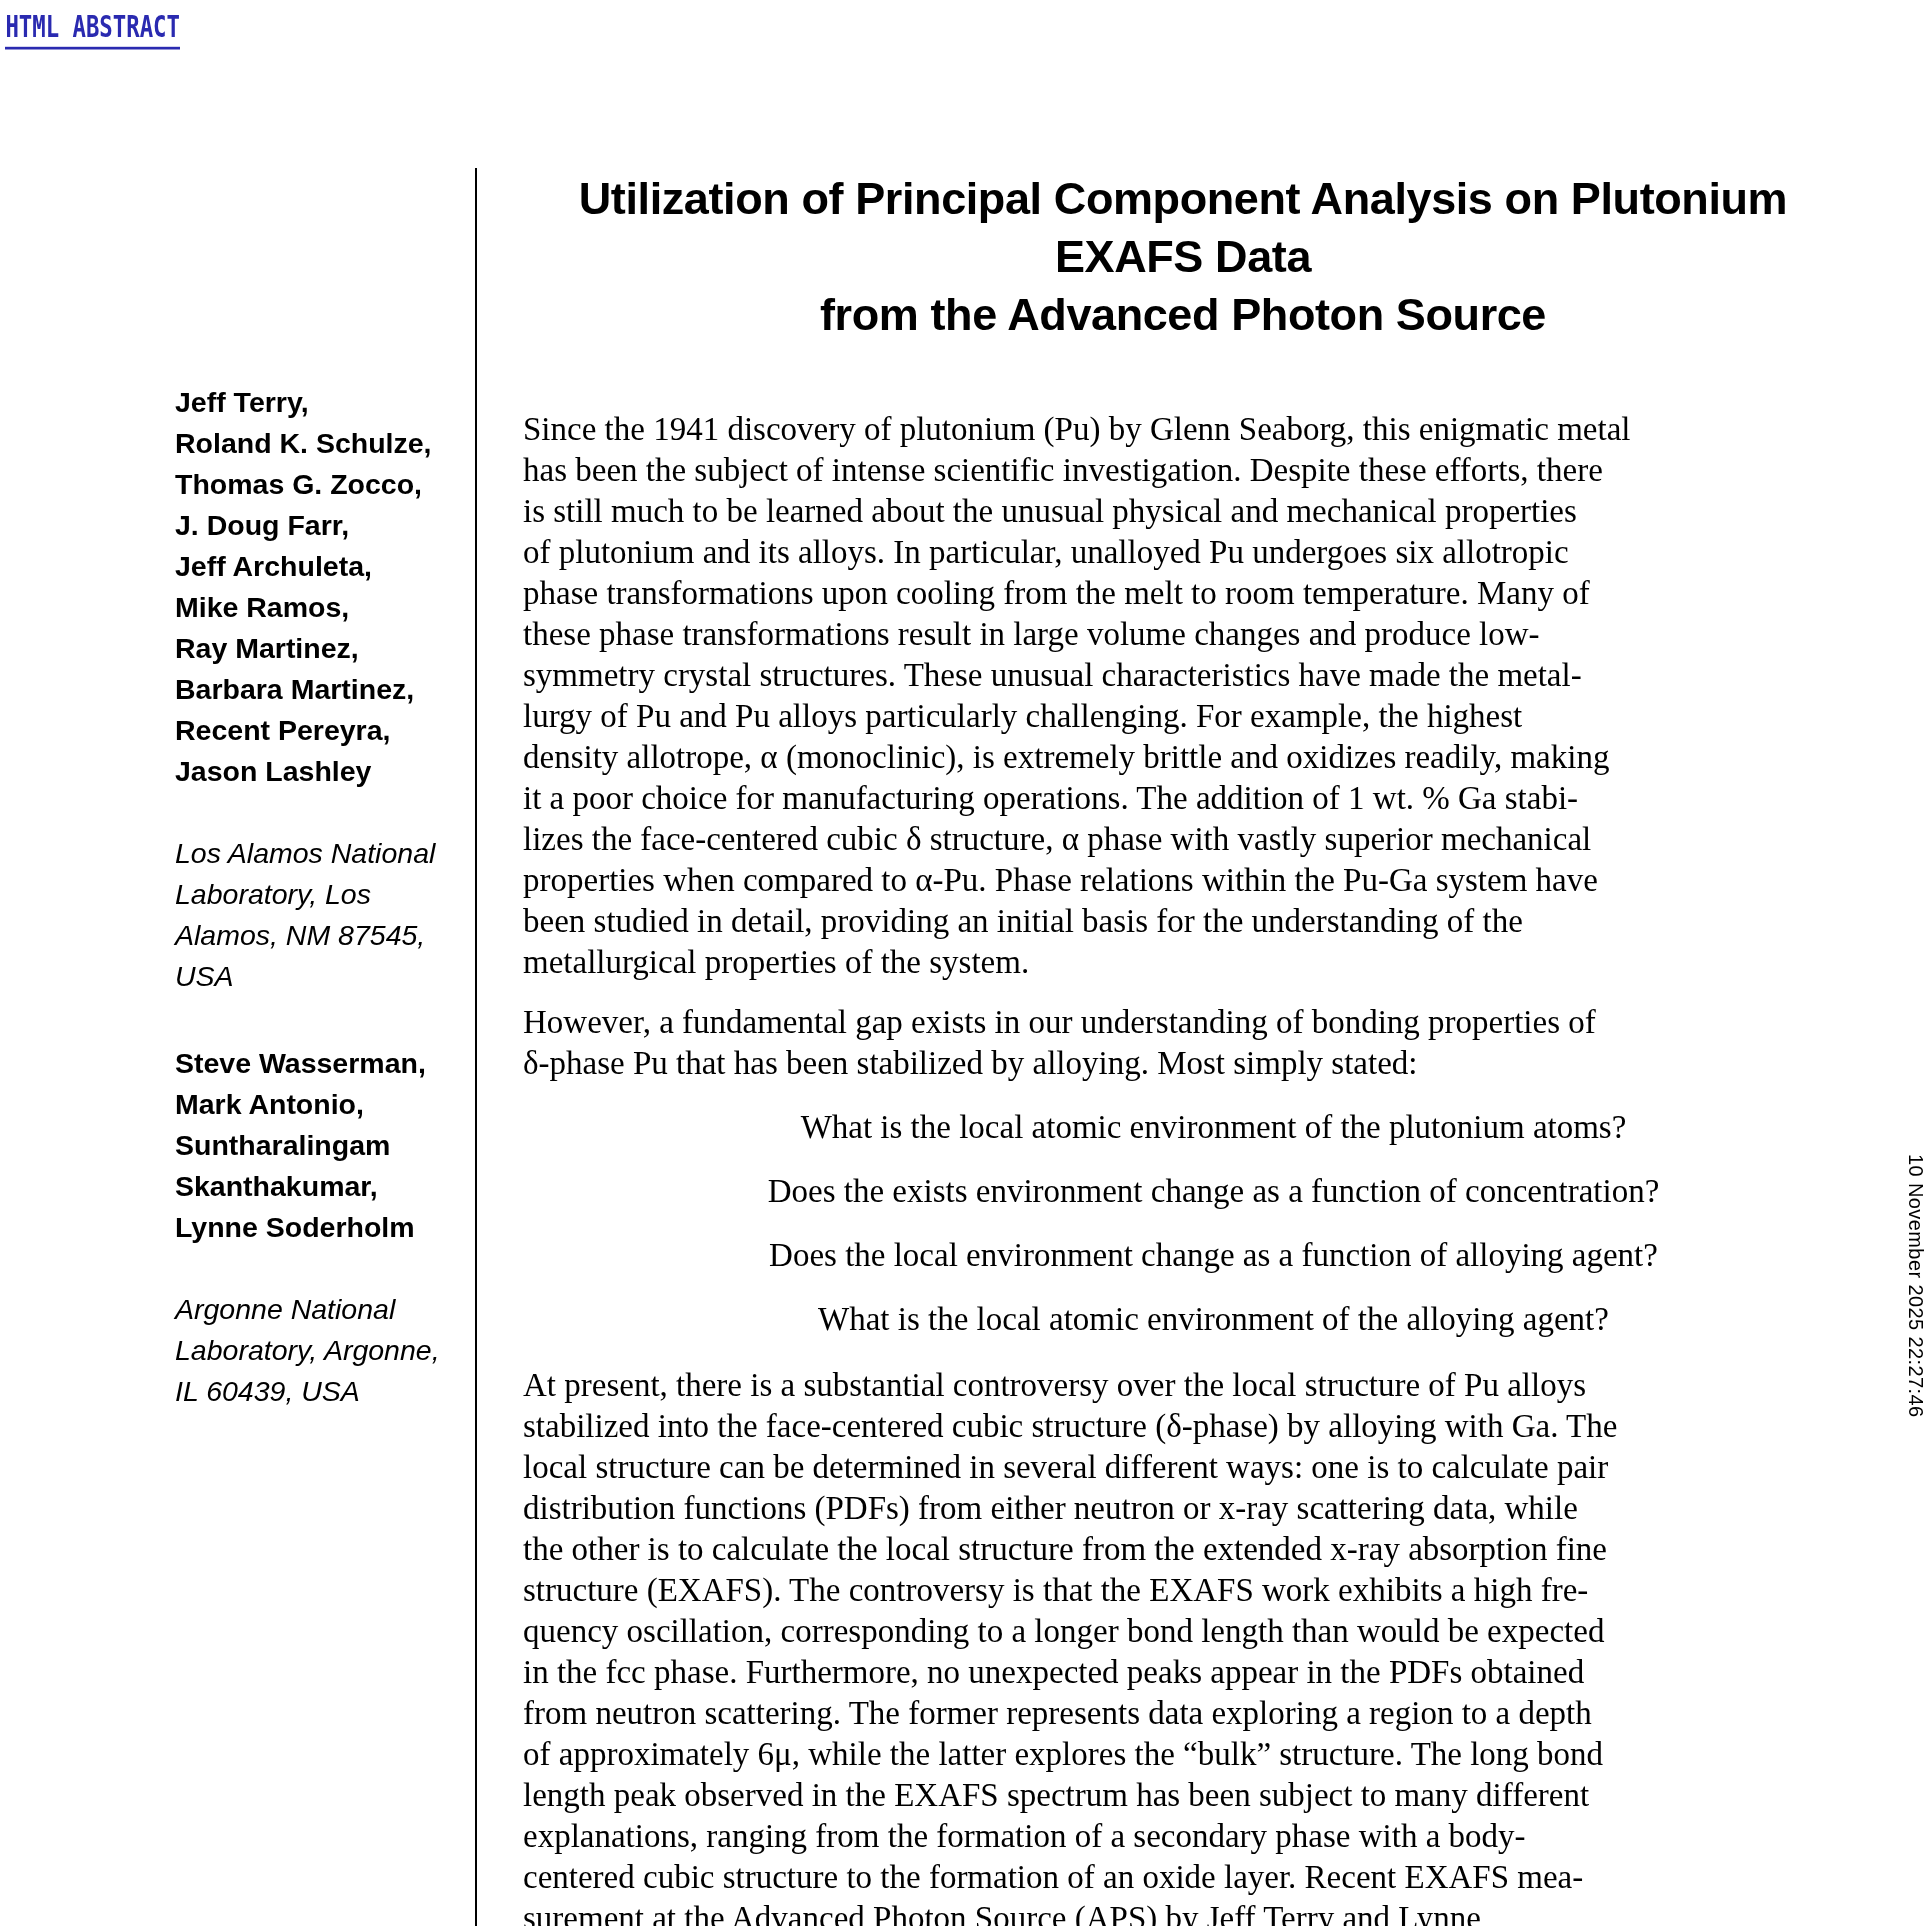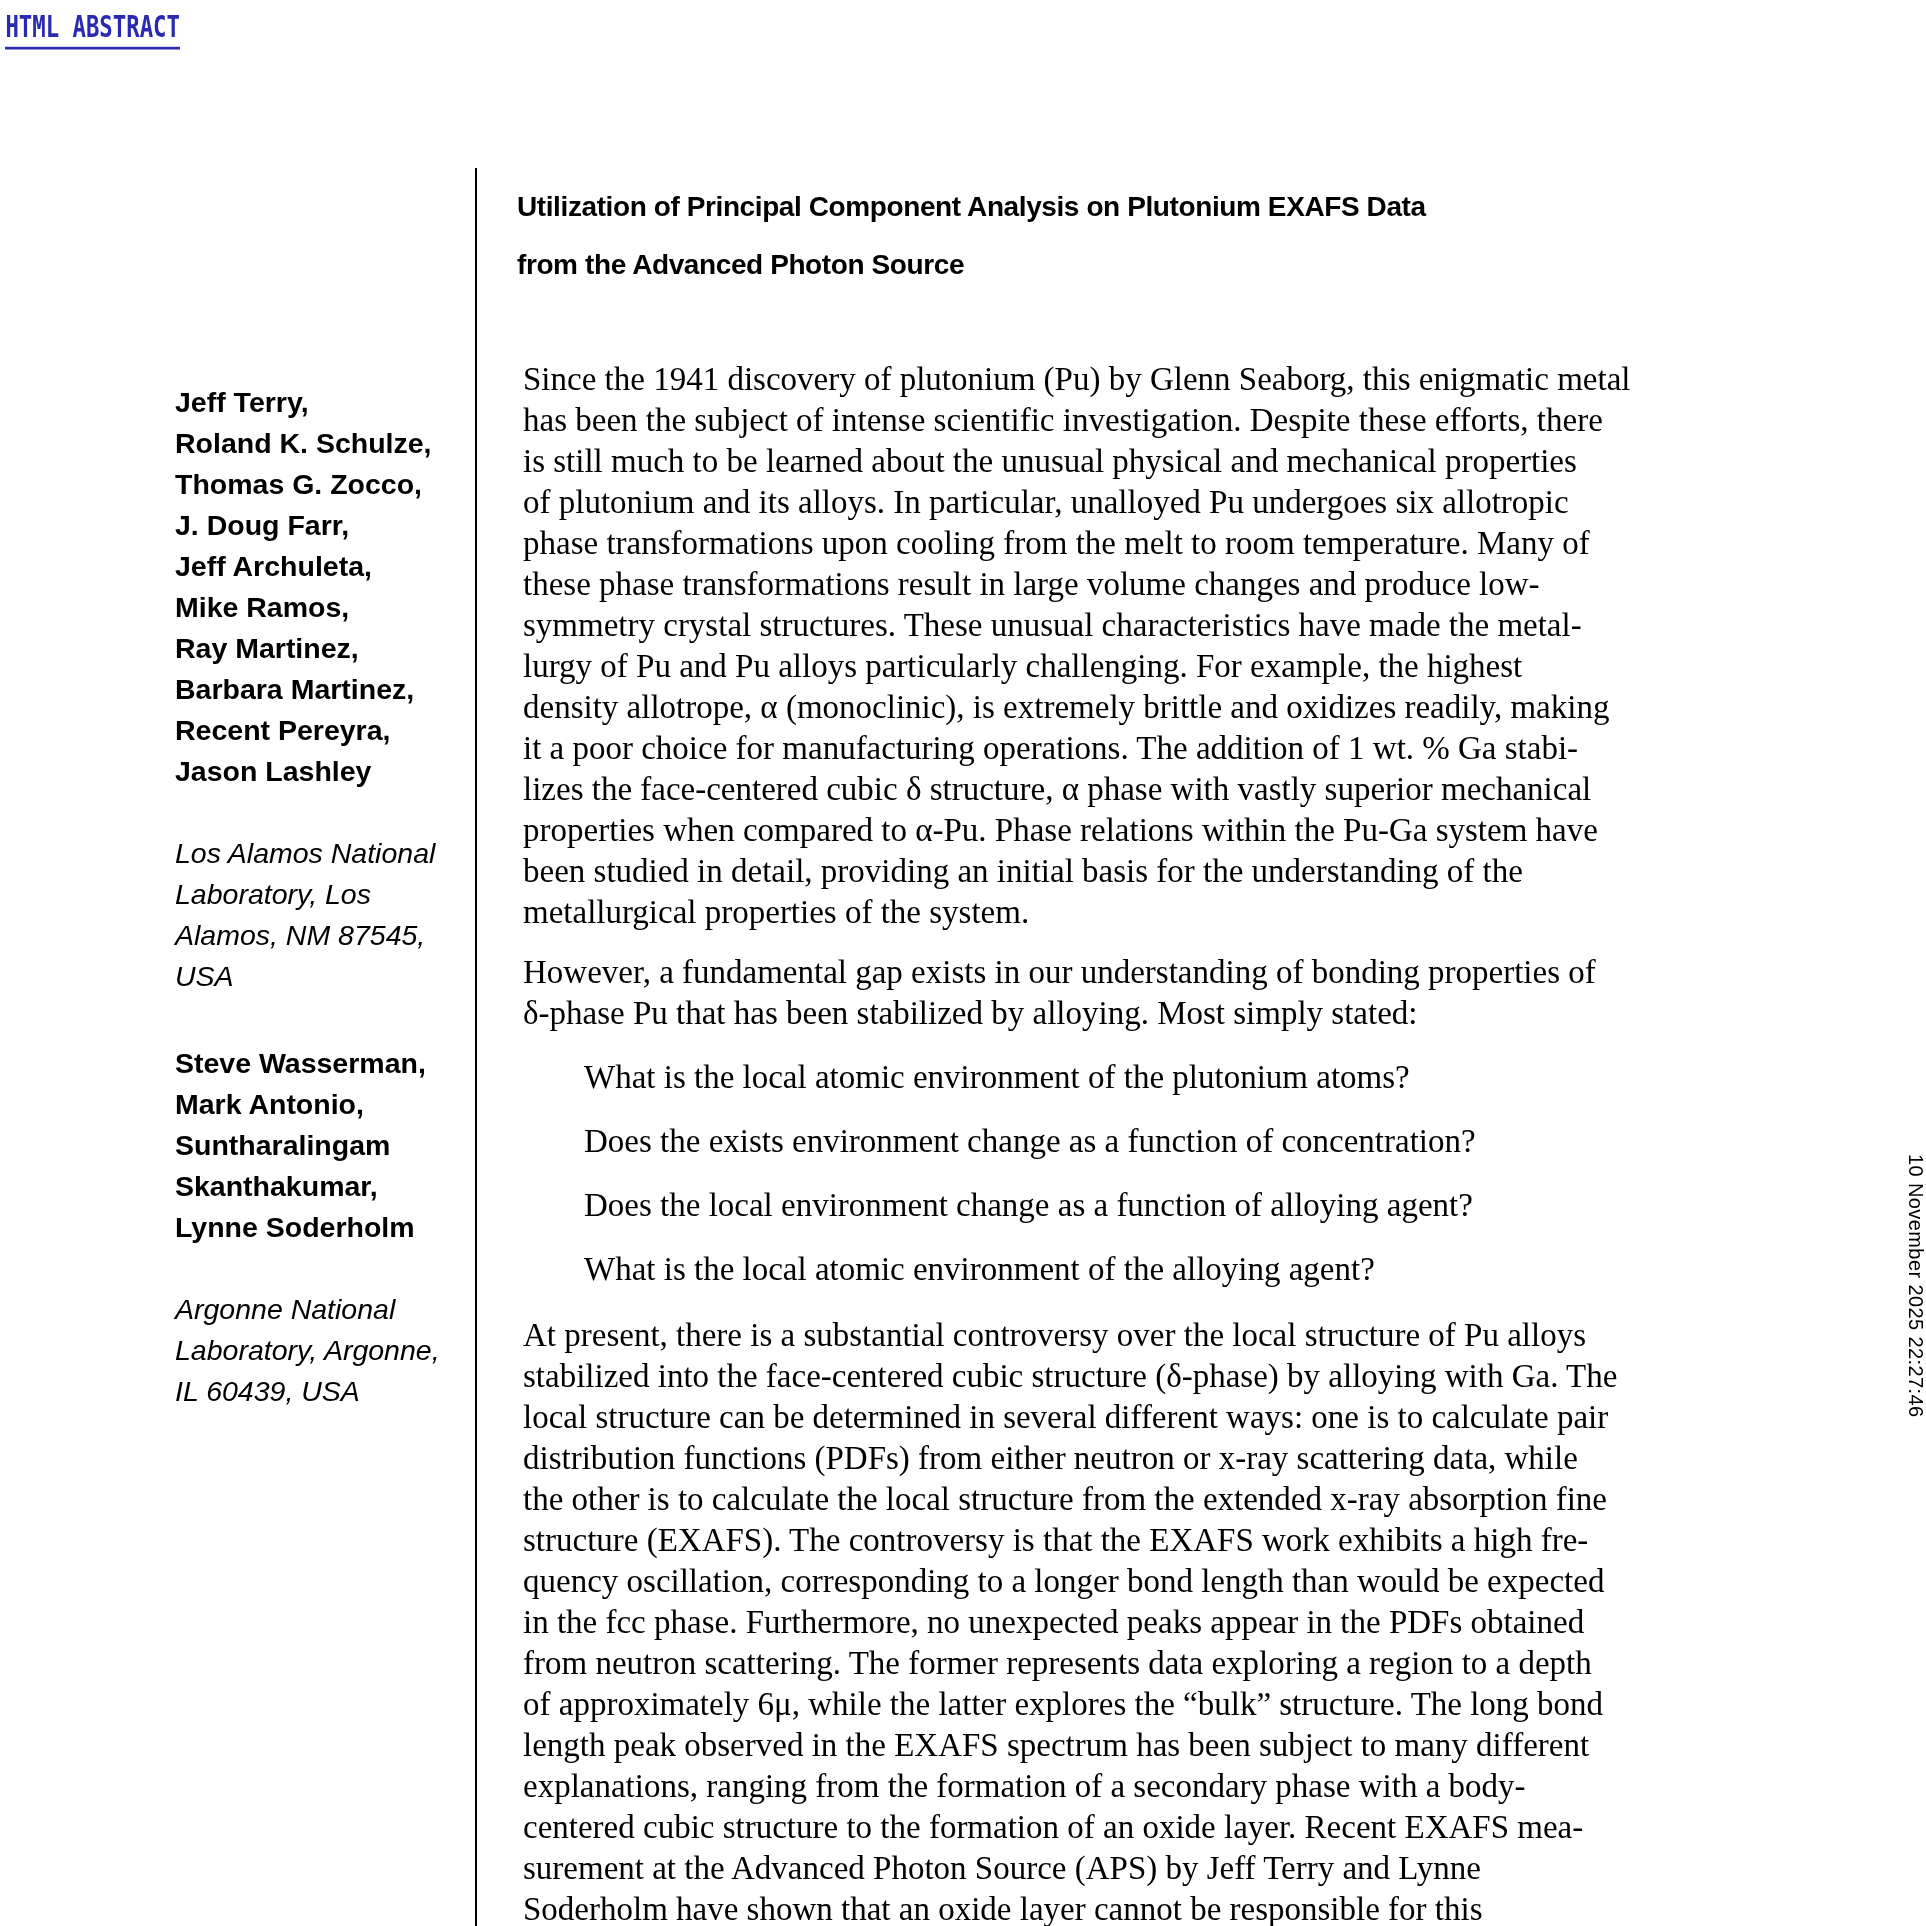--- a/index.html
+++ b/index.html
@@ -57,38 +57,39 @@
   .group2 { margin-top: 5.4px; }
 
   
   .main-col {
     position: absolute;
     left: 505px;
     top: 166px;
     width: 1356px;
   }
   .title {
-    margin: 12px;
+    margin: 4px;
+    text-align: center;
     font-family: "Liberation Sans", sans-serif;
     font-weight: 700;
-    font-size: 28px;
+    font-size: 45px;
     line-height: 58px;
     letter-spacing: -0.4px;
     white-space: pre-line;
   }
   .body-par {
     font-family: "Liberation Serif", serif;
     font-size: 33px;
     line-height: 41px;
     white-space: pre-line;
     margin: 18px;
   }
   .p1 { margin-top: 65px; }
   .p2 { margin-top: 19px; }
-  .question { margin-top: 23px; padding-left: 61px; }
+  .question { margin-top: 23px; padding-left: 61px; text-align: center; }
   .p3 { margin-top: 25.4px; }
 
   
   .timestamp {
     position: absolute;
     left: 1904px;
     top: 1154px;
     font-family: "Liberation Sans", sans-serif;
     font-size: 20px;
     writing-mode: vertical-rl;

